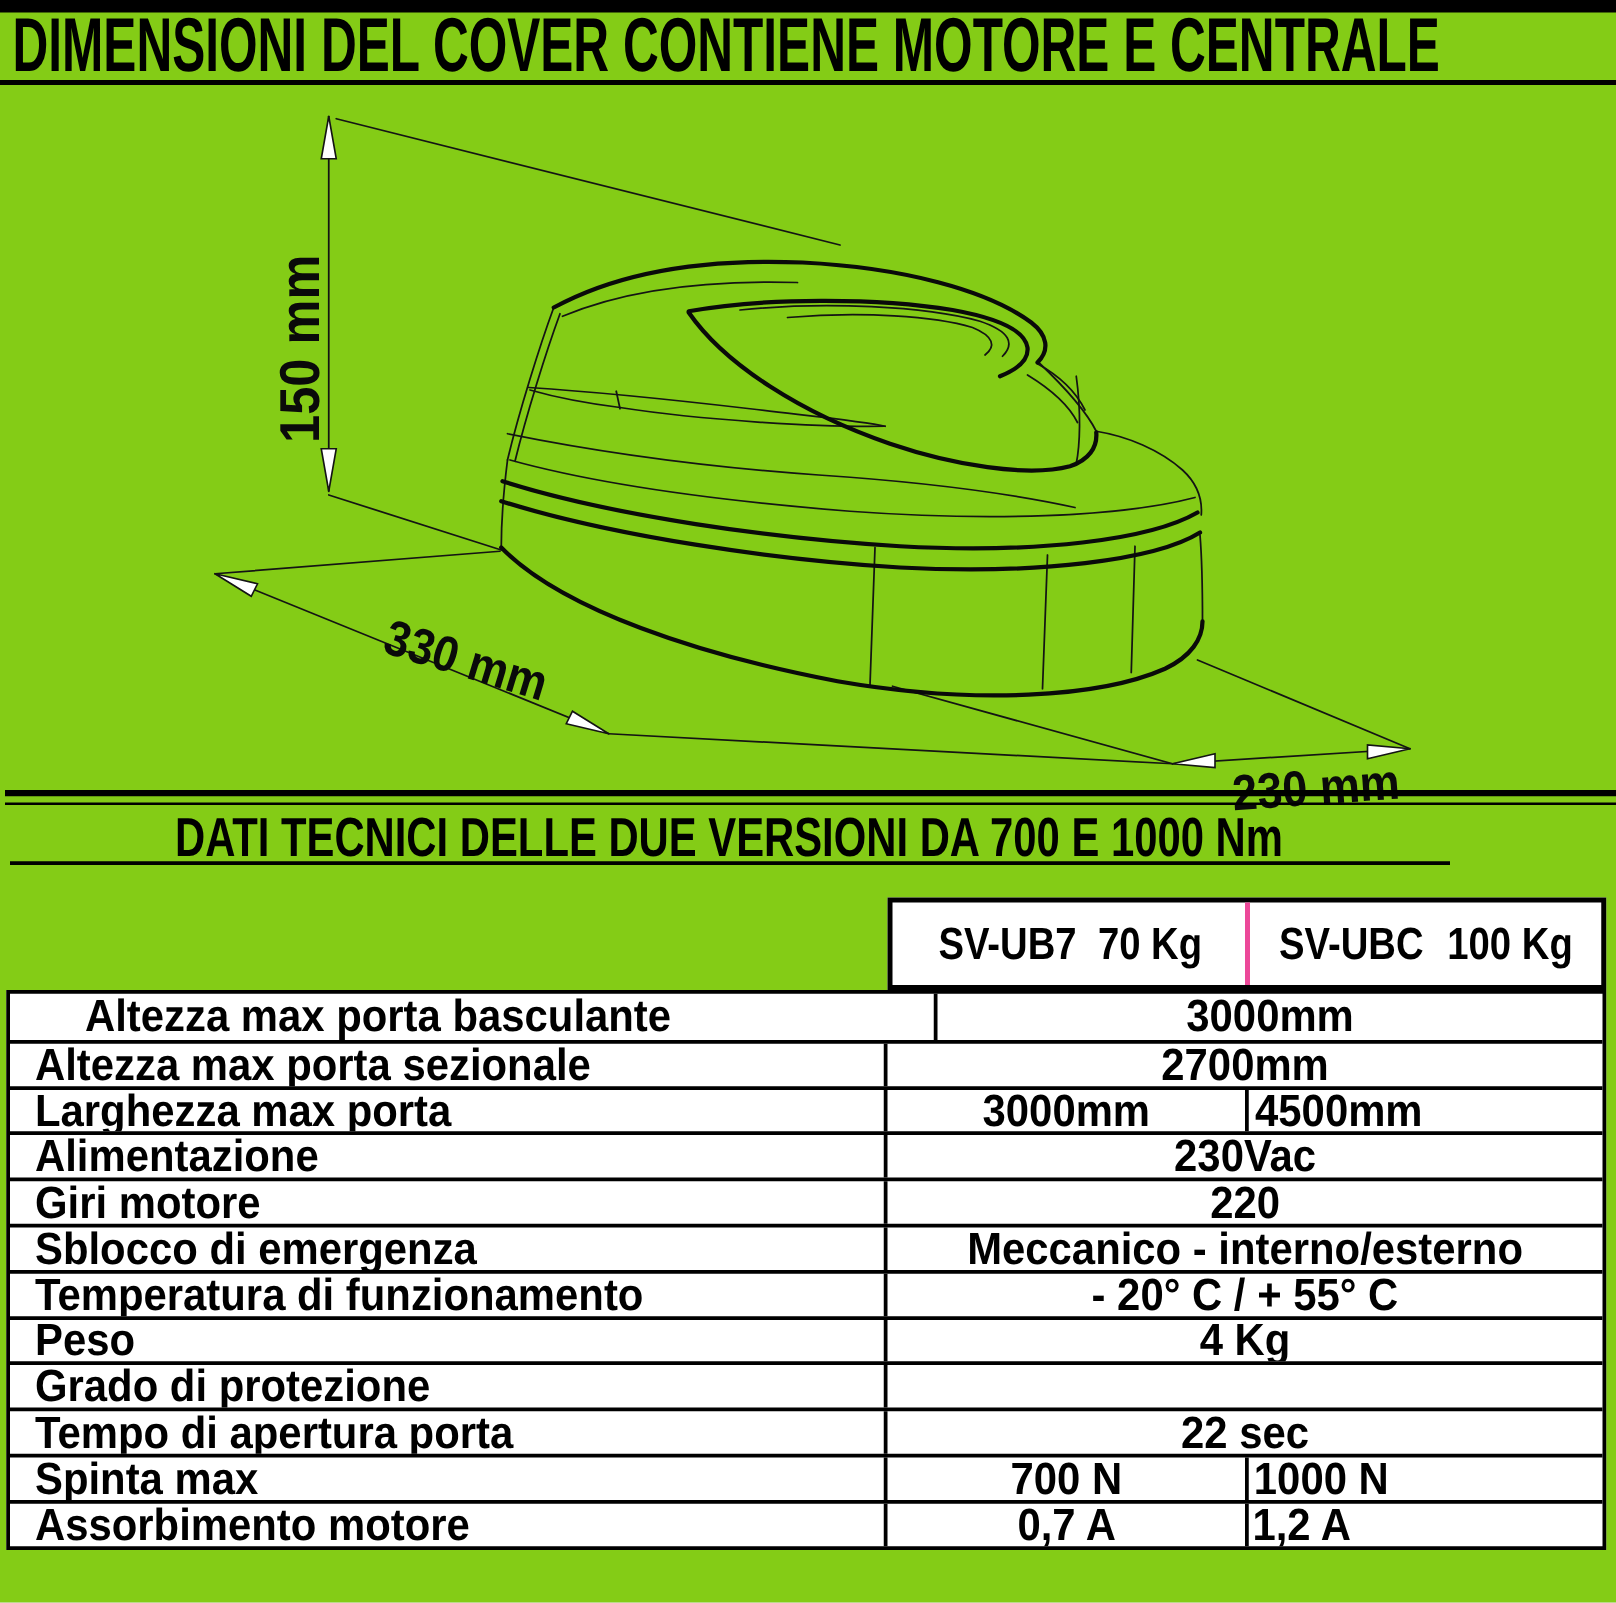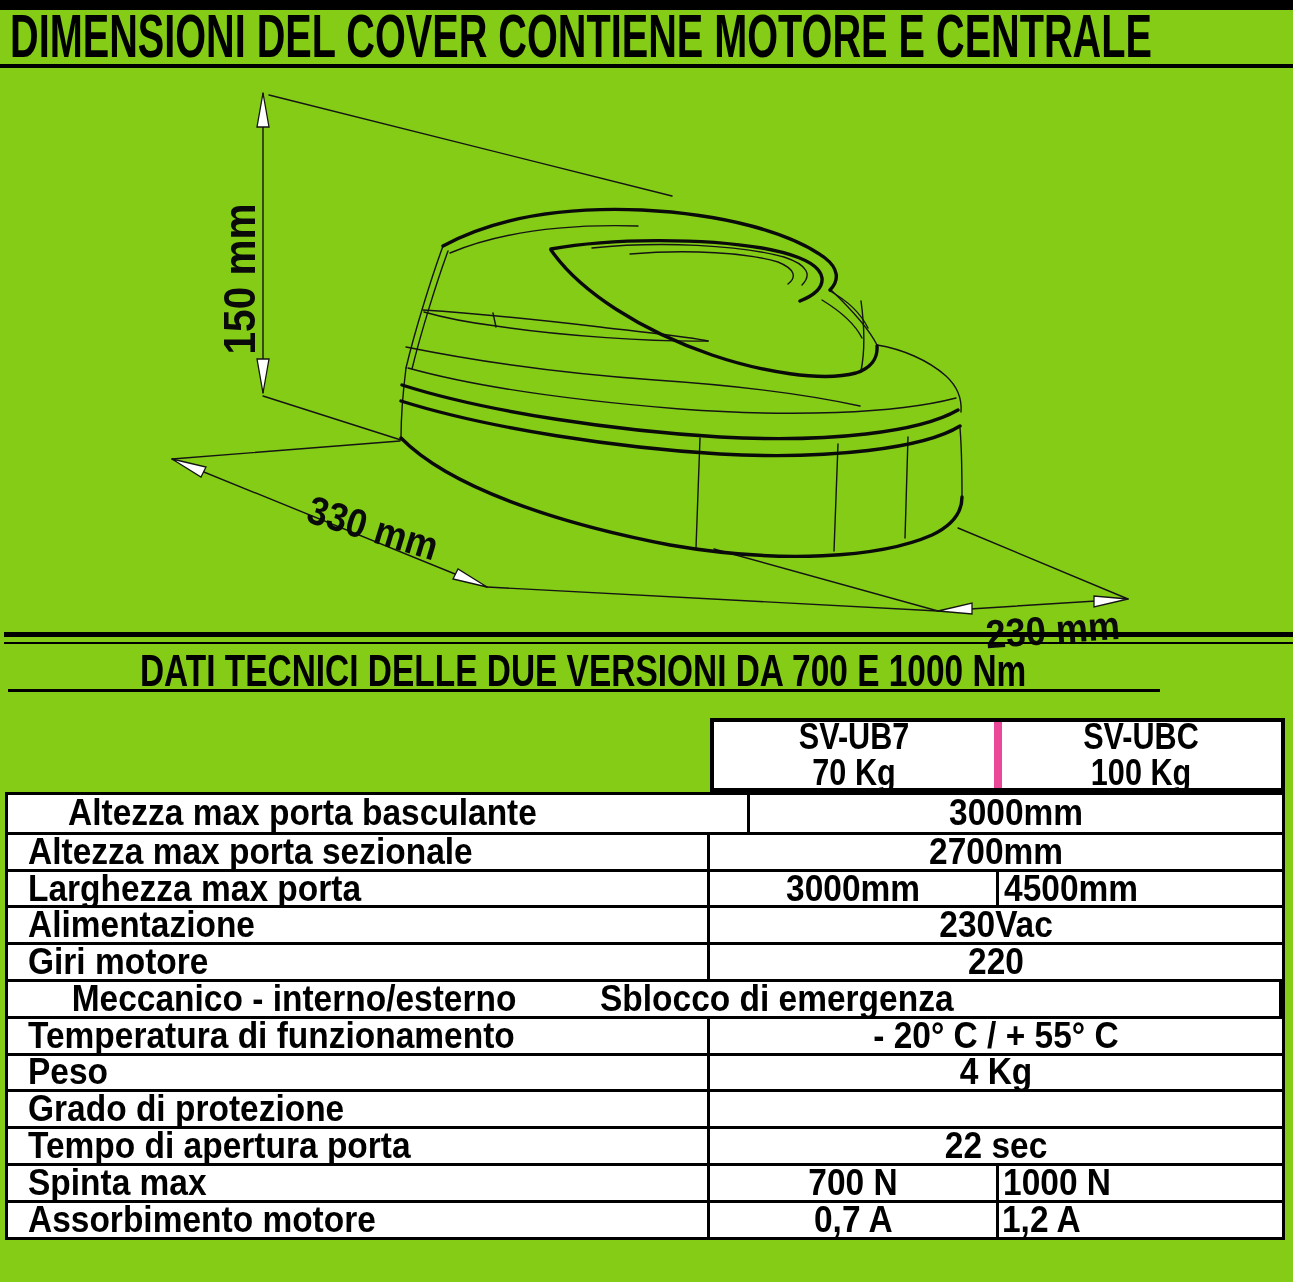--- a/index.html
+++ b/index.html
@@ -30,22 +30,22 @@
   .sec-underline{left:8px; top:689px; width:1152px; height:3px;}
   
   svg.draw{position:absolute; left:0; top:0; width:1293px; height:1282px;}
   svg.draw text{font-family:"Liberation Sans","DejaVu Sans",sans-serif; font-weight:bold; fill:#0a0a0a;}
   
   .spec{position:absolute; left:5px; top:718px; width:1280px; font-weight:bold; font-size:36px;}
   .spec-header{
     margin-left:705px; height:74px; box-sizing:border-box;
     border:4px solid #000; display:flex; background:#fff;
   }
-  .hcell{flex:1; display:flex; flex-direction:column; align-items:center; justify-content:center; line-height:34px;}
-  .hcell + .hcell{border-left:8px solid #ec4899;}
+  .hcell{flex:1; display:flex; flex-direction:row; align-items:center; justify-content:center; line-height:34px;}
+  .hcell + .hcell{border-left:4px solid #ec4899;}
   .spec-body{border:3px solid #000; box-sizing:border-box; background:#fff;}
   .row{display:flex; height:36.8px; box-sizing:border-box; border-top:3px solid #000;}
   .row:first-child{border-top:none;padding-left:40px;}
   .cell{display:flex; align-items:center; box-sizing:border-box; overflow:hidden;}
   .cell.label{flex:0 0 702px; border-right:3px solid #000; padding-left:20px;}
   .cell.vfull{flex:1; justify-content:center;}
   .cell.v1{flex:0 0 289px; border-right:3px solid #000; justify-content:center;}
   .cell.v2{flex:1; }
   .tx{display:inline-block; white-space:pre; line-height:1;}
   .lx{transform:scaleX(.93); transform-origin:0 50%;}
@@ -187,25 +187,25 @@
         </div>
         <div class="row">
           <div class="cell label">
             <span class="tx lx">Giri motore</span>
           </div>
           <div class="cell vfull">
             <span class="tx cx">220</span>
           </div>
         </div>
         <div class="row">
+          <div class="cell label">
+            <span class="tx lx">Sblocco di emergenza</span>
+          </div>
           <div class="cell vfull">
             <span class="tx cx">Meccanico - interno/esterno</span>
-          </div>
-          <div class="cell label">
-            <span class="tx lx">Sblocco di emergenza</span>
           </div>
         </div>
         <div class="row">
           <div class="cell label">
             <span class="tx lx">Temperatura di funzionamento</span>
           </div>
           <div class="cell vfull">
             <span class="tx cx">- 20° C / + 55° C</span>
           </div>
         </div>

